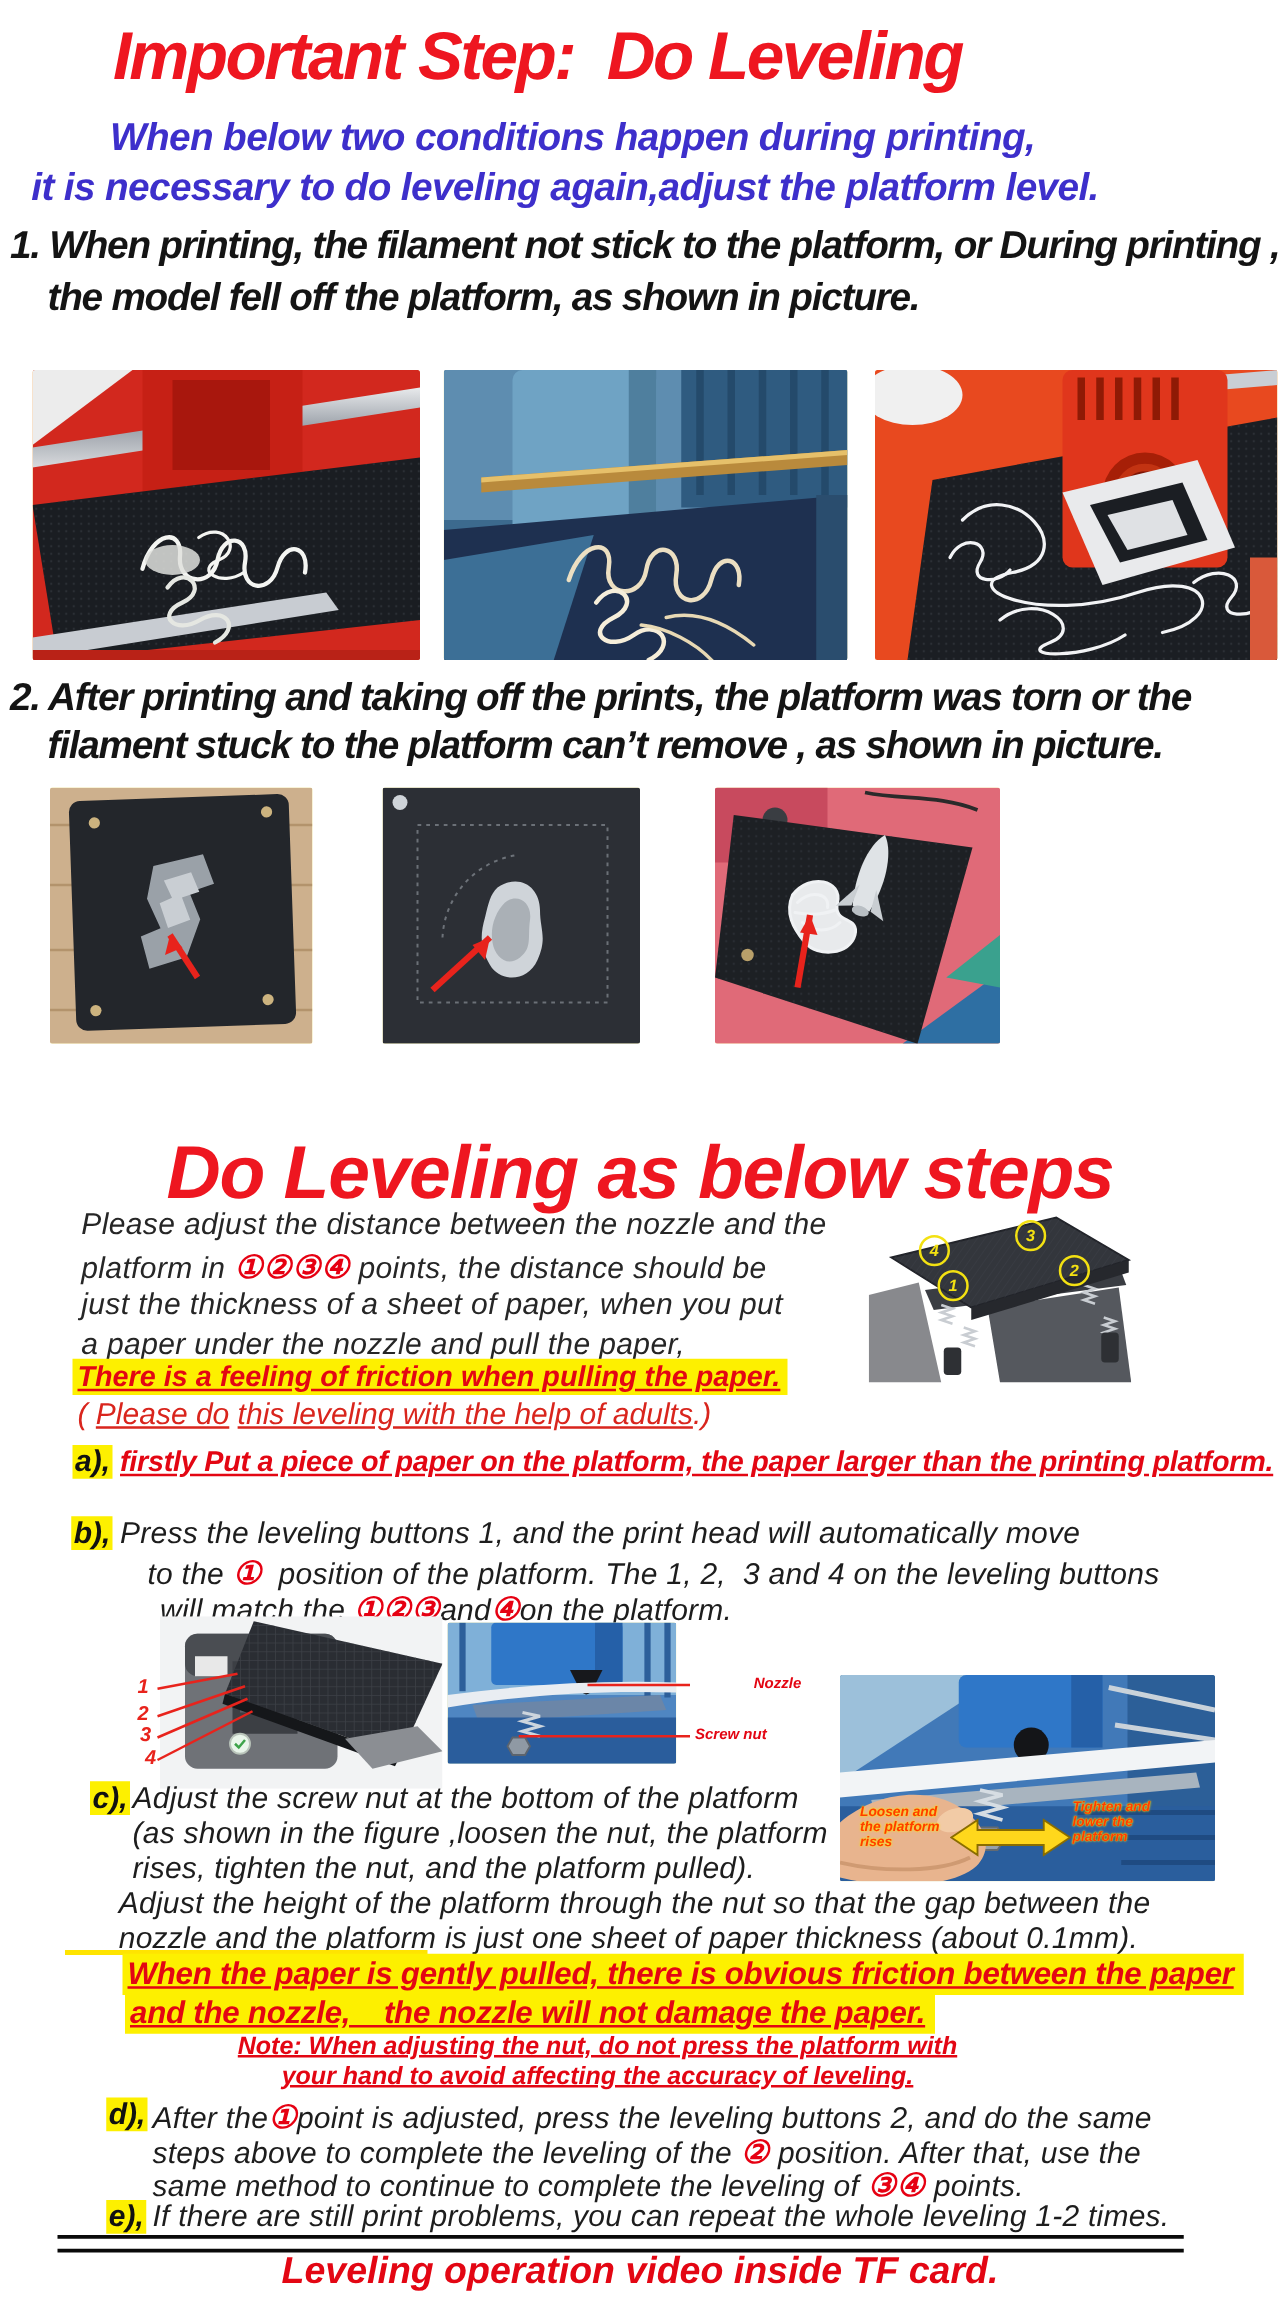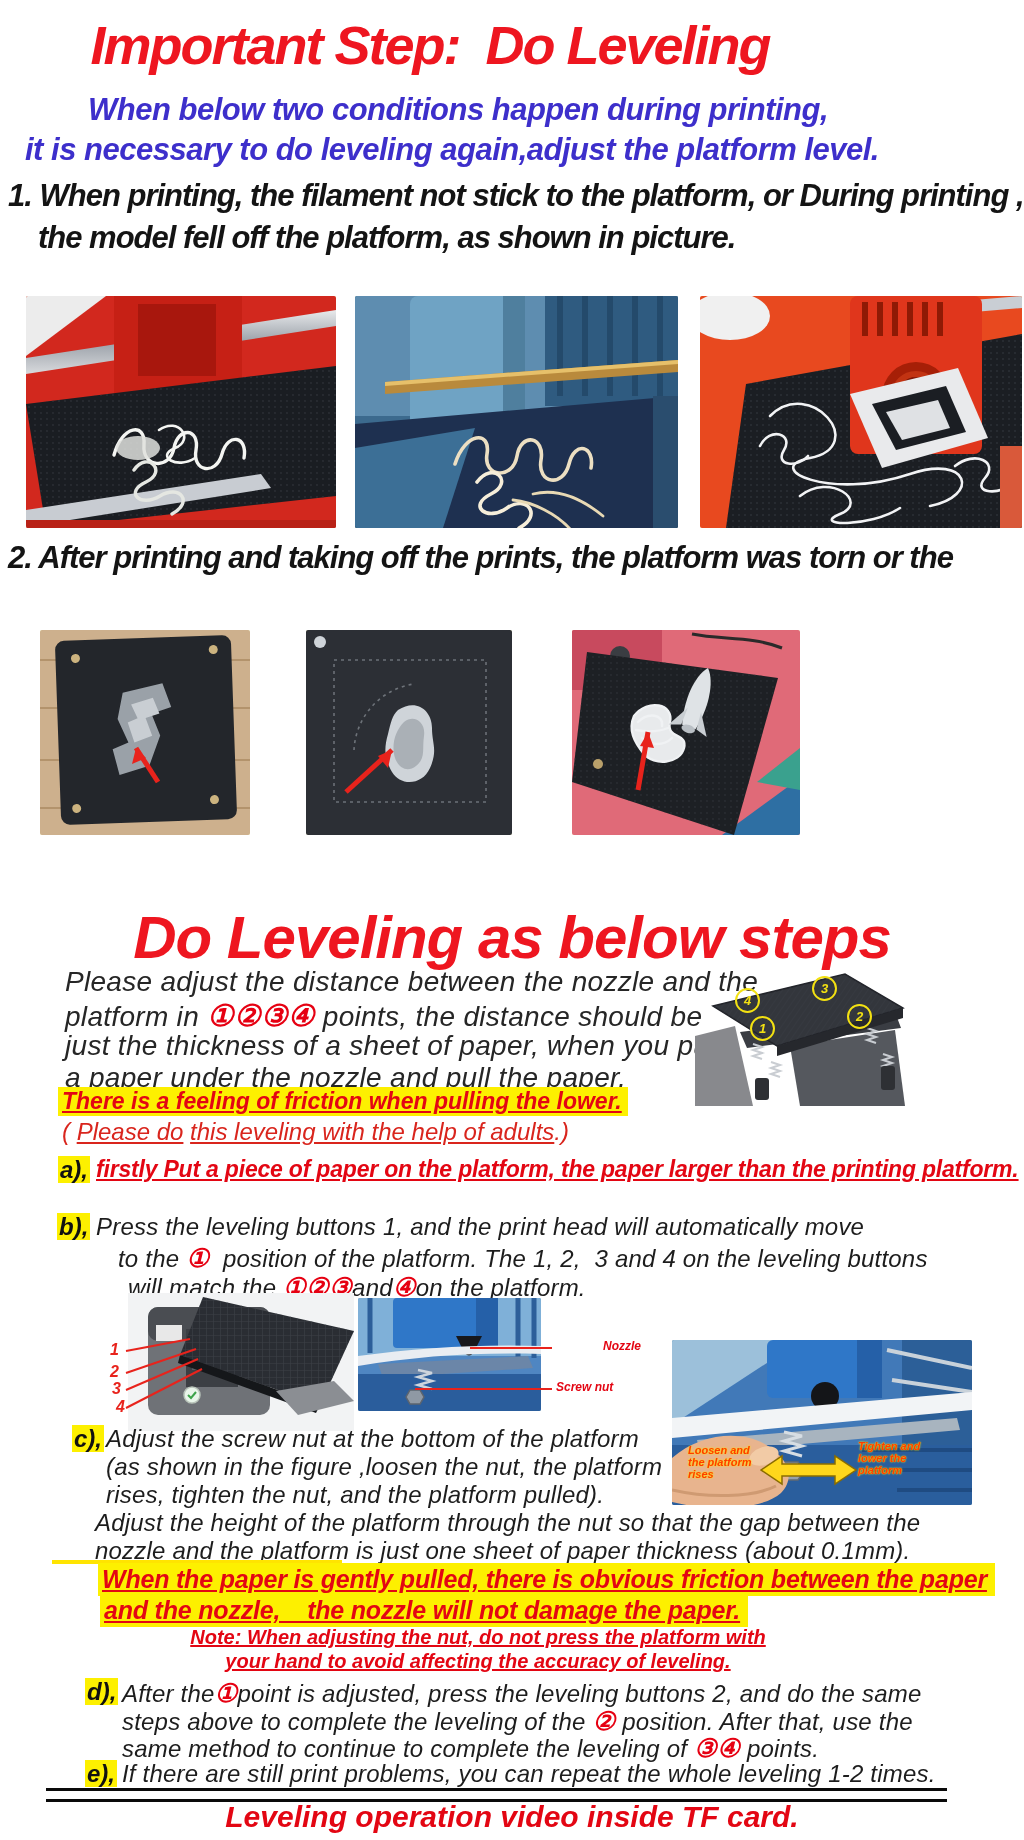--- a/index.html
+++ b/index.html
@@ -5,21 +5,21 @@
   html,body{margin:0;padding:0;background:#9a9a9a;}
   #page{position:relative;width:1024px;height:1840px;background:#ffffff;margin:0 auto;
         font-family:"Liberation Sans",sans-serif;overflow:hidden;font-style:italic;}
   .abs{position:absolute;white-space:pre;}
   
   .title{font-size:54px;font-weight:700;color:#ee1620;letter-spacing:-2px;text-align:center;width:860px;}
   .sub{font-size:31px;font-weight:700;color:#3d2fcb;letter-spacing:-0.5px;}
   .cond{font-size:31px;font-weight:700;color:#141414;letter-spacing:-1px;}
   .h2red{font-size:60px;font-weight:700;color:#ee1620;letter-spacing:-1px;text-align:center;width:1024px;}
   
-  .intro{font-size:28px;color:#262626;letter-spacing:0.3px;}
+  .intro{font-size:24px;color:#262626;letter-spacing:0.3px;}
   .hlred{background:#fdf000;color:#e30613;font-weight:700;text-decoration:underline;padding:1px 6px 2px 4px;font-size:23px;}
   .adult{font-size:24px;color:#d9251d;}
   .adult .ru{text-decoration:underline;}
   
   .lbl{background:#fdf000;color:#111;font-weight:700;font-size:24px;padding:0 2px;}
   .redline{color:#e30613;font-weight:700;font-size:23px;text-decoration:underline;letter-spacing:-0.2px;}
   .step{font-size:24px;color:#1d1d1d;letter-spacing:0.2px;}
   .warn{background:#fdf000;color:#e30613;font-weight:700;font-size:25px;text-decoration:underline;padding:2px 8px 3px 4px;letter-spacing:-0.2px;}
   .note{color:#e30613;font-weight:700;font-size:20px;text-decoration:underline;text-align:center;width:956px;}
   .footer{color:#e30613;font-weight:700;font-size:30px;text-align:center;width:1024px;}
@@ -129,20 +129,21 @@
         <path d="M70 120 C 110 80 170 150 110 162 C 60 172 130 205 210 178 C 270 158 280 200 230 210"></path>
         <path d="M100 200 c 30 -24 70 6 40 18 c -30 12 30 14 60 -6"></path>
         <path d="M255 170 c 20 -16 44 -4 30 12 c -14 16 16 18 30 4"></path>
         <path d="M60 150 c 10 -20 34 -12 24 4 c -10 16 14 18 24 6"></path>
       </g>
       <rect x="300" y="150" width="22" height="82" fill="#d9593a"></rect>
     </svg>
   </div>
 
   <div class="abs cond" style="left:8px;top:540px;">2. After printing and taking off the prints, the platform was torn or the</div>
+  <div class="abs cond" style="left:38px;top:578px;">filament stuck to the platform can’t remove , as shown in picture.</div>
 
   <div class="ph" style="left:40px;top:630px;width:210px;height:205px;">
     <svg width="210" height="205" viewBox="0 0 210 205">
       <rect width="210" height="205" fill="#cdb08d"></rect>
       <g stroke="#b3936c" stroke-width="2">
           <path d="M0 30 h210 M0 78 h210 M0 130 h210 M0 178 h210"></path>
         </g>
       <g transform="rotate(-2 105 100)">
         <rect x="18" y="8" width="176" height="184" rx="9" fill="#23262b"></rect>
         <circle cx="38" cy="26" r="4.5" fill="#ccb37f"></circle>
@@ -200,21 +201,21 @@
       <polygon points="76,102 68,116 82,118" fill="#e8231c"></polygon>
     </svg>
   </div>
 
   <div class="abs h2red" style="left:0;top:862px;margin-top:41px;">Do Leveling as below steps</div>
 
   <div class="abs intro rich" style="left:65px;top:966px;">Please adjust the distance between the nozzle and the</div>
   <div class="abs intro rich" style="left:65px;top:998px;">platform in <span class="cnum">①</span><span class="cnum">②</span><span class="cnum">③</span><span class="cnum">④</span> points, the distance should be</div>
   <div class="abs intro rich" style="left:65px;top:1030px;">just the thickness of a sheet of paper, when you put</div>
   <div class="abs intro rich" style="left:65px;top:1062px;">a paper under the nozzle and pull the paper,</div>
-  <div class="abs" style="left:58px;top:1088px;"><span class="hlred">There is a feeling of friction when pulling the lower.</span></div>
+  <div class="abs" style="left:58px;top:1088px;"><span class="hlred">There is a feeling of friction when pulling the paper.</span></div>
   <div class="abs adult" style="left:62px;top:1118px;"><span>( </span><span class="ru">Please do</span><span> </span><span class="ru">this leveling with the help of adults</span><span>.)</span></div>
 
   <div class="flat" style="left:695px;top:966px;width:210px;height:140px;">
     <svg width="210" height="140" viewBox="0 0 210 140">
       <defs>
           <pattern id="diag1" width="5" height="5" patternUnits="userSpaceOnUse" patternTransform="rotate(35)">
             <line x1="0" y1="0" x2="0" y2="5" stroke="#3e424a" stroke-width="1"></line>
           </pattern>
         </defs>
       <polygon points="95,80 200,64 210,140 105,140" fill="#55585e"></polygon>

